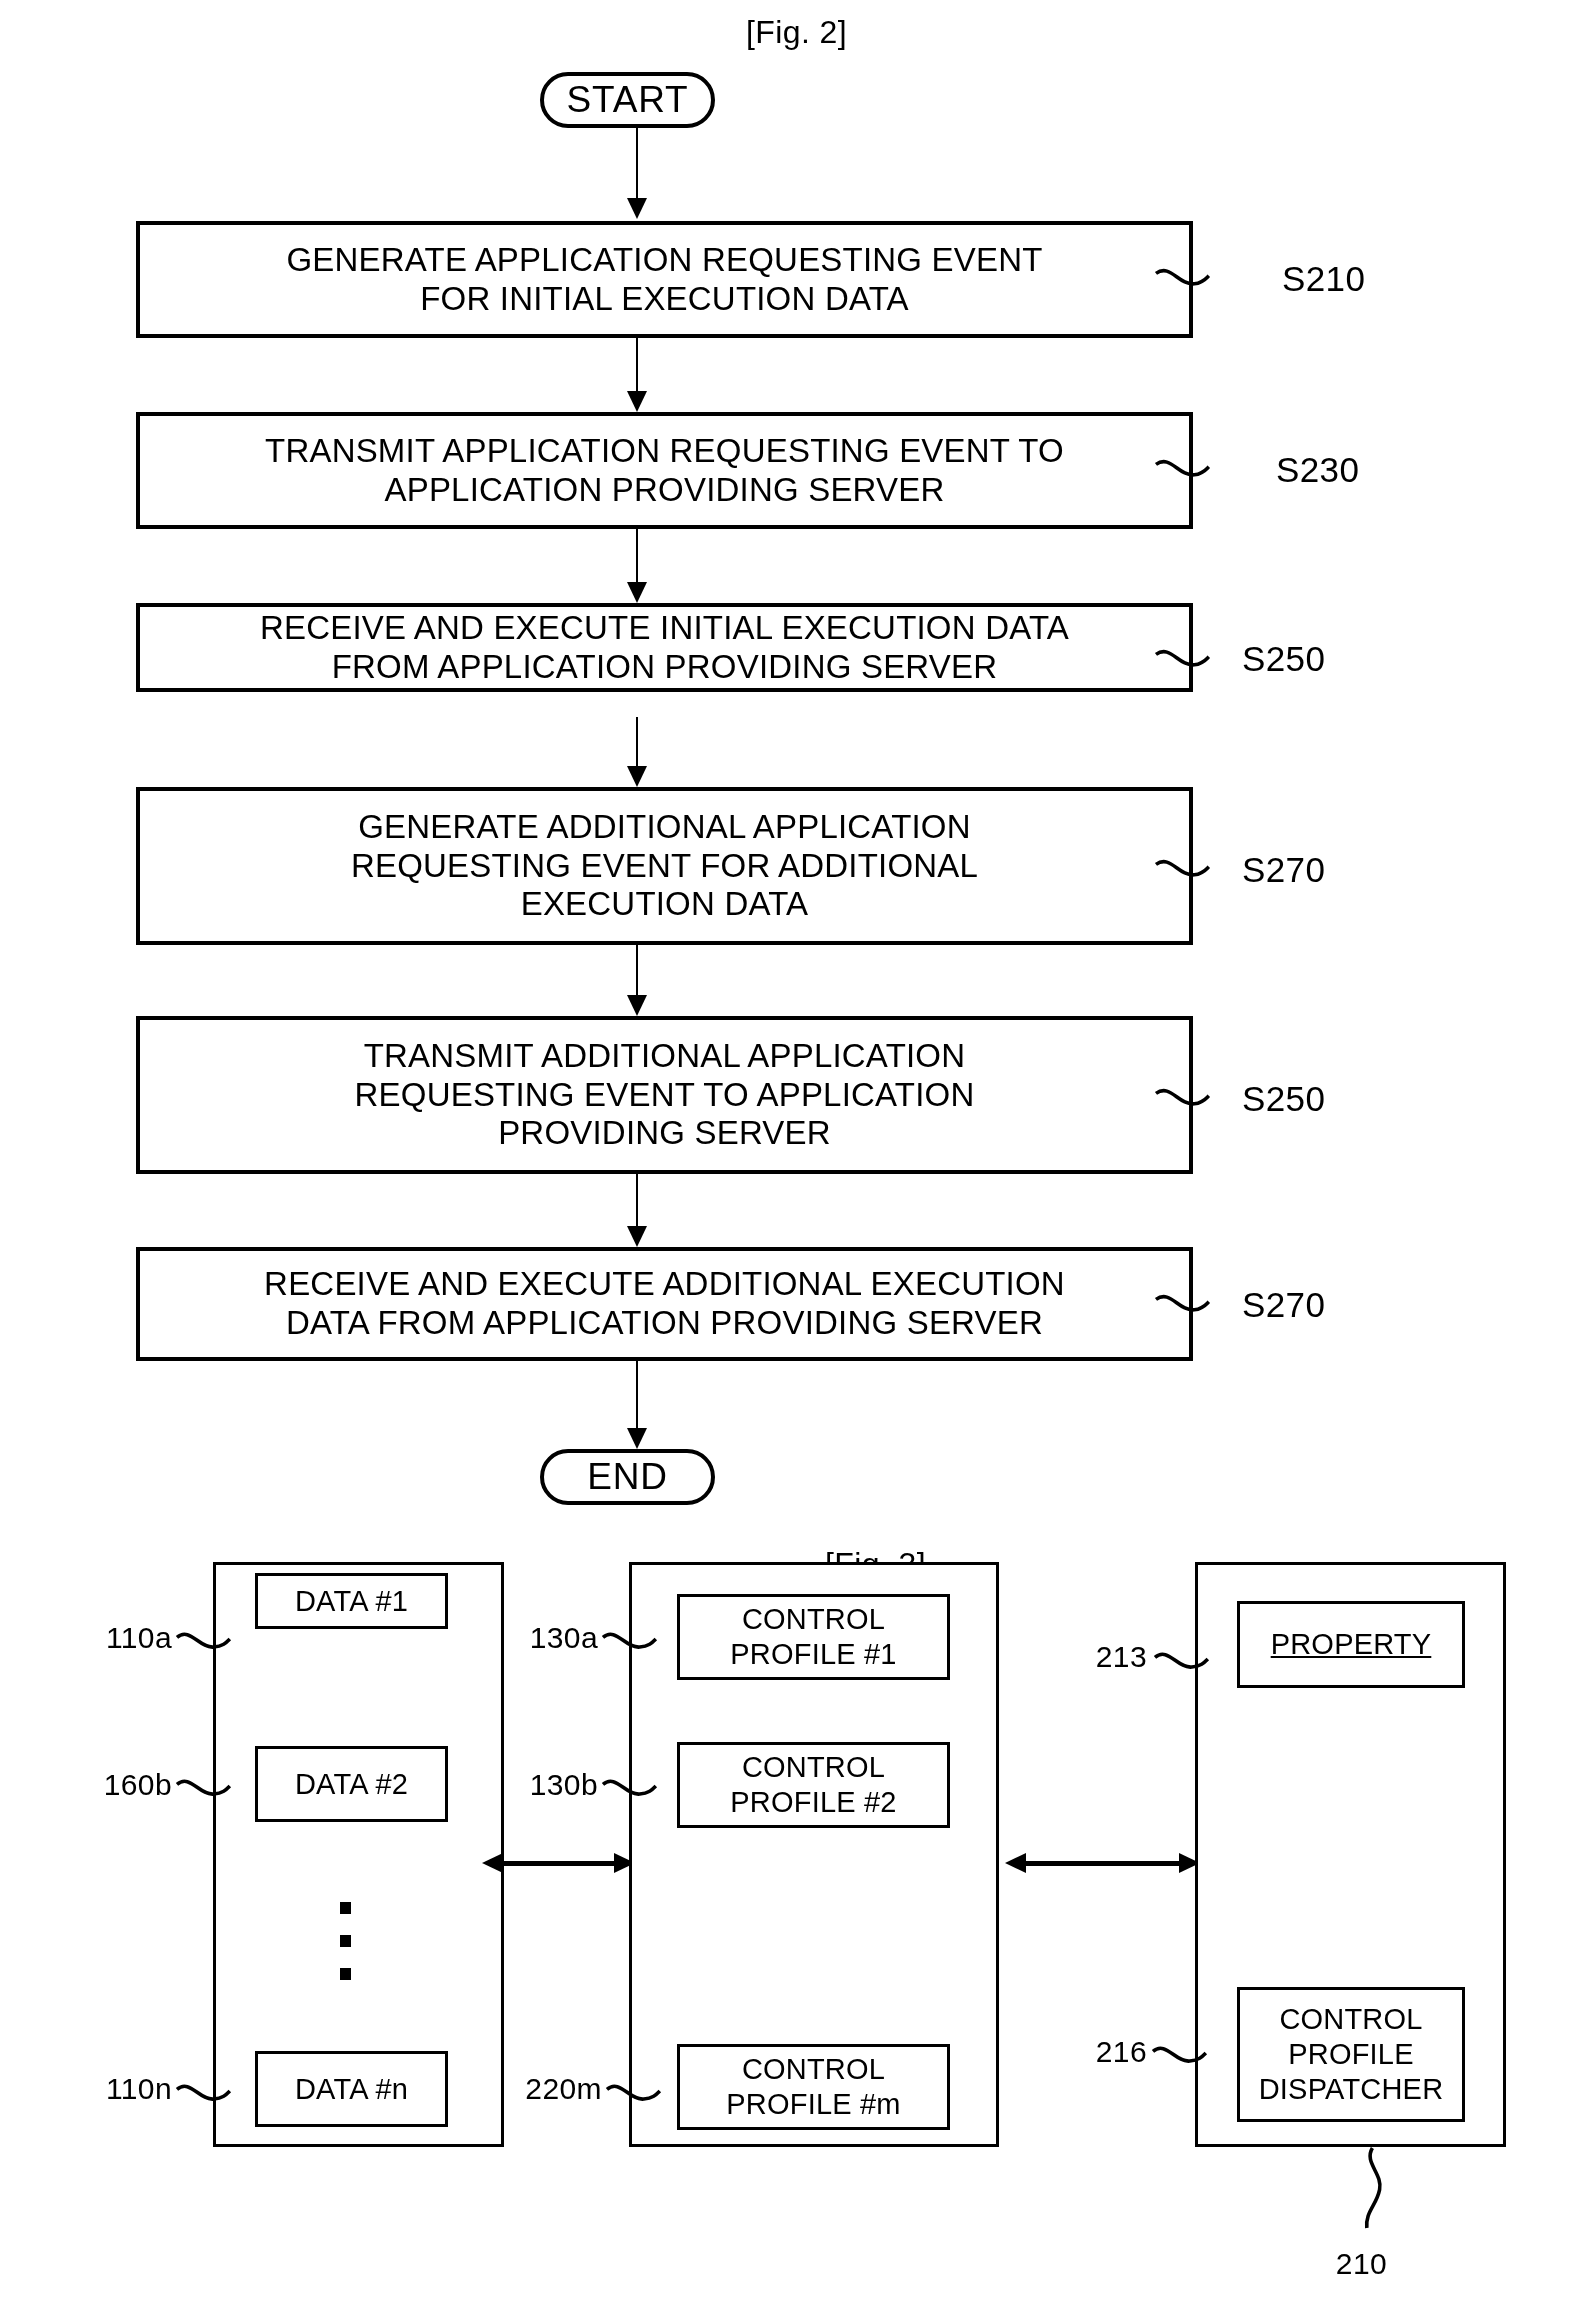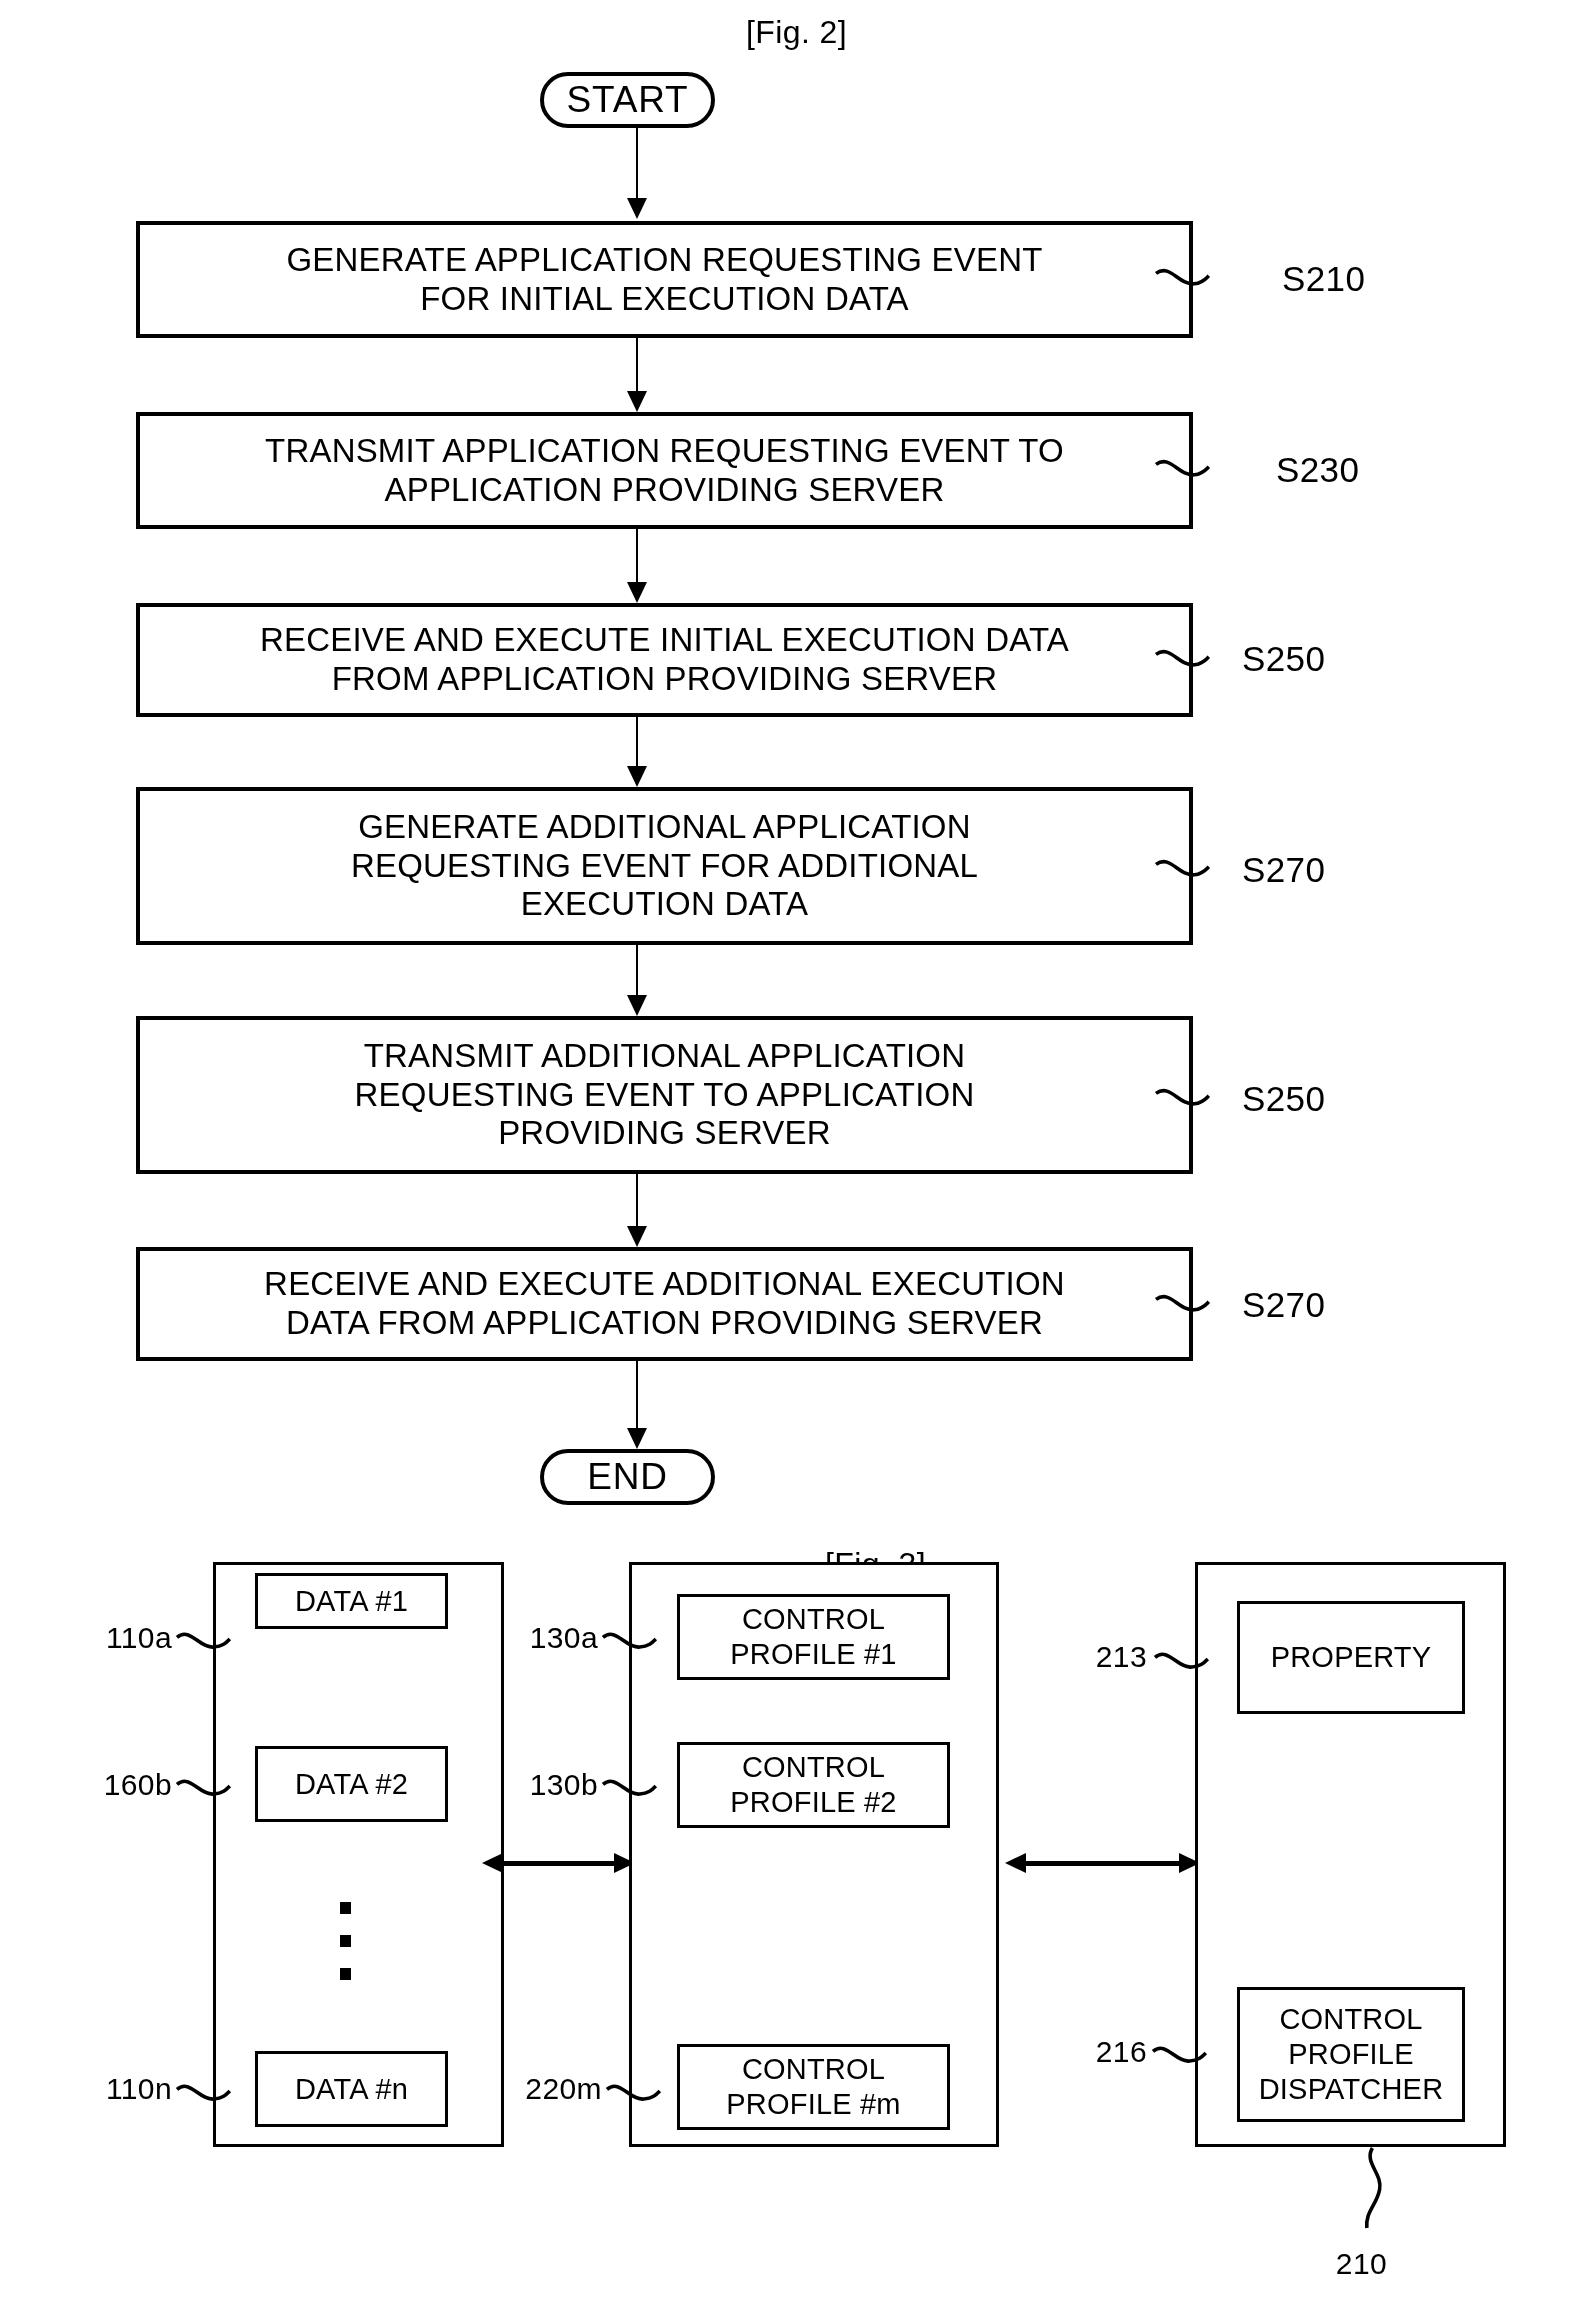--- a/index.html
+++ b/index.html
@@ -192,21 +192,21 @@
 <svg class="squiggle" style="left:1156px; top:438px; width:96px; height:56px;" viewBox="0 0 120 70">
   <path d="M0,33 C18,20 28,48 48,46 C58,45 62,40 66,36"></path>
 </svg>
 <div class="abs step-ref" style="left:1276px; top:450px;">S230</div>
 
 <div class="v-conn" style="left:625px; top:529px; width:24px; height:74px;">
   <div class="shaft" style="height:53px;"></div>
     <div class="head"></div>
 </div>
 
-<div class="abs proc-box" style="left:100px; top:603px; width:1057px; height:114px;">
+<div class="abs proc-box" style="left:100px; top:603px; width:1057px; height:89px;">
   <span class="proc-text">RECEIVE AND EXECUTE INITIAL EXECUTION DATA
 FROM APPLICATION PROVIDING SERVER</span>
 </div>
 <svg class="squiggle" style="left:1156px; top:628px; width:96px; height:56px;" viewBox="0 0 120 70">
   <path d="M0,33 C18,20 28,48 48,46 C58,45 62,40 66,36"></path>
 </svg>
 <div class="abs step-ref" style="left:1242px; top:639px;">S250</div>
 
 <div class="v-conn" style="left:625px; top:717px; width:24px; height:70px;">
   <div class="shaft" style="height:49px;"></div>
@@ -331,21 +331,21 @@
 </svg>
 
 <div class="dbl-arrow" style="left:1005px; top:1853px; width:195px;">
   <div class="ah-left"></div>
     <div class="bar"></div>
     <div class="ah-right"></div>
 </div>
 
 <div class="abs col-box" style="left:1195px; top:1562px; width:311px; height:585px;"></div>
 
-<div class="abs inner-box" style="left:1237px; top:1601px; width:228px; height:113px;">
+<div class="abs inner-box" style="left:1237px; top:1601px; width:228px; height:87px;text-decoration:underline;">
   <span class="inner-text">PROPERTY</span>
 </div>
 <div class="abs ref-num" style="left:1071px; top:1640px; width:76px;">213</div>
 <svg class="squiggle" style="left:1155px; top:1635px; width:88px; height:48px;" viewBox="0 0 110 60">
   <path d="M0,28 C16,14 28,42 46,40 C58,39 62,34 66,30"></path>
 </svg>
 
 <div class="abs inner-box" style="left:1237px; top:1987px; width:228px; height:135px;">
   <span class="inner-text">CONTROL
 PROFILE

